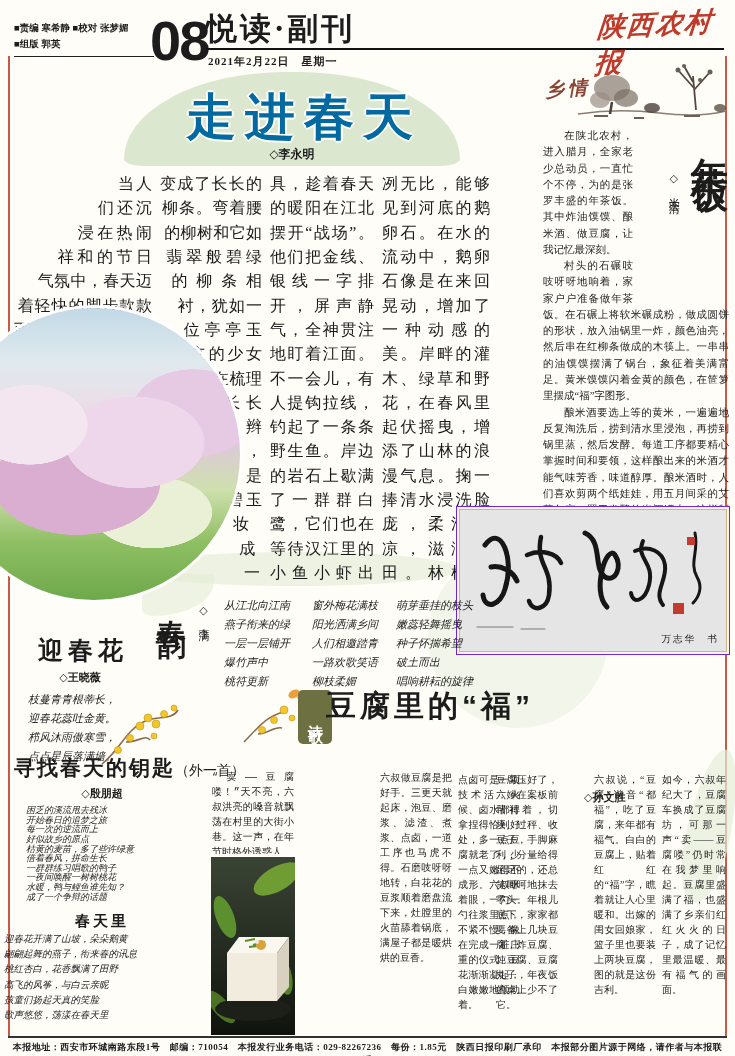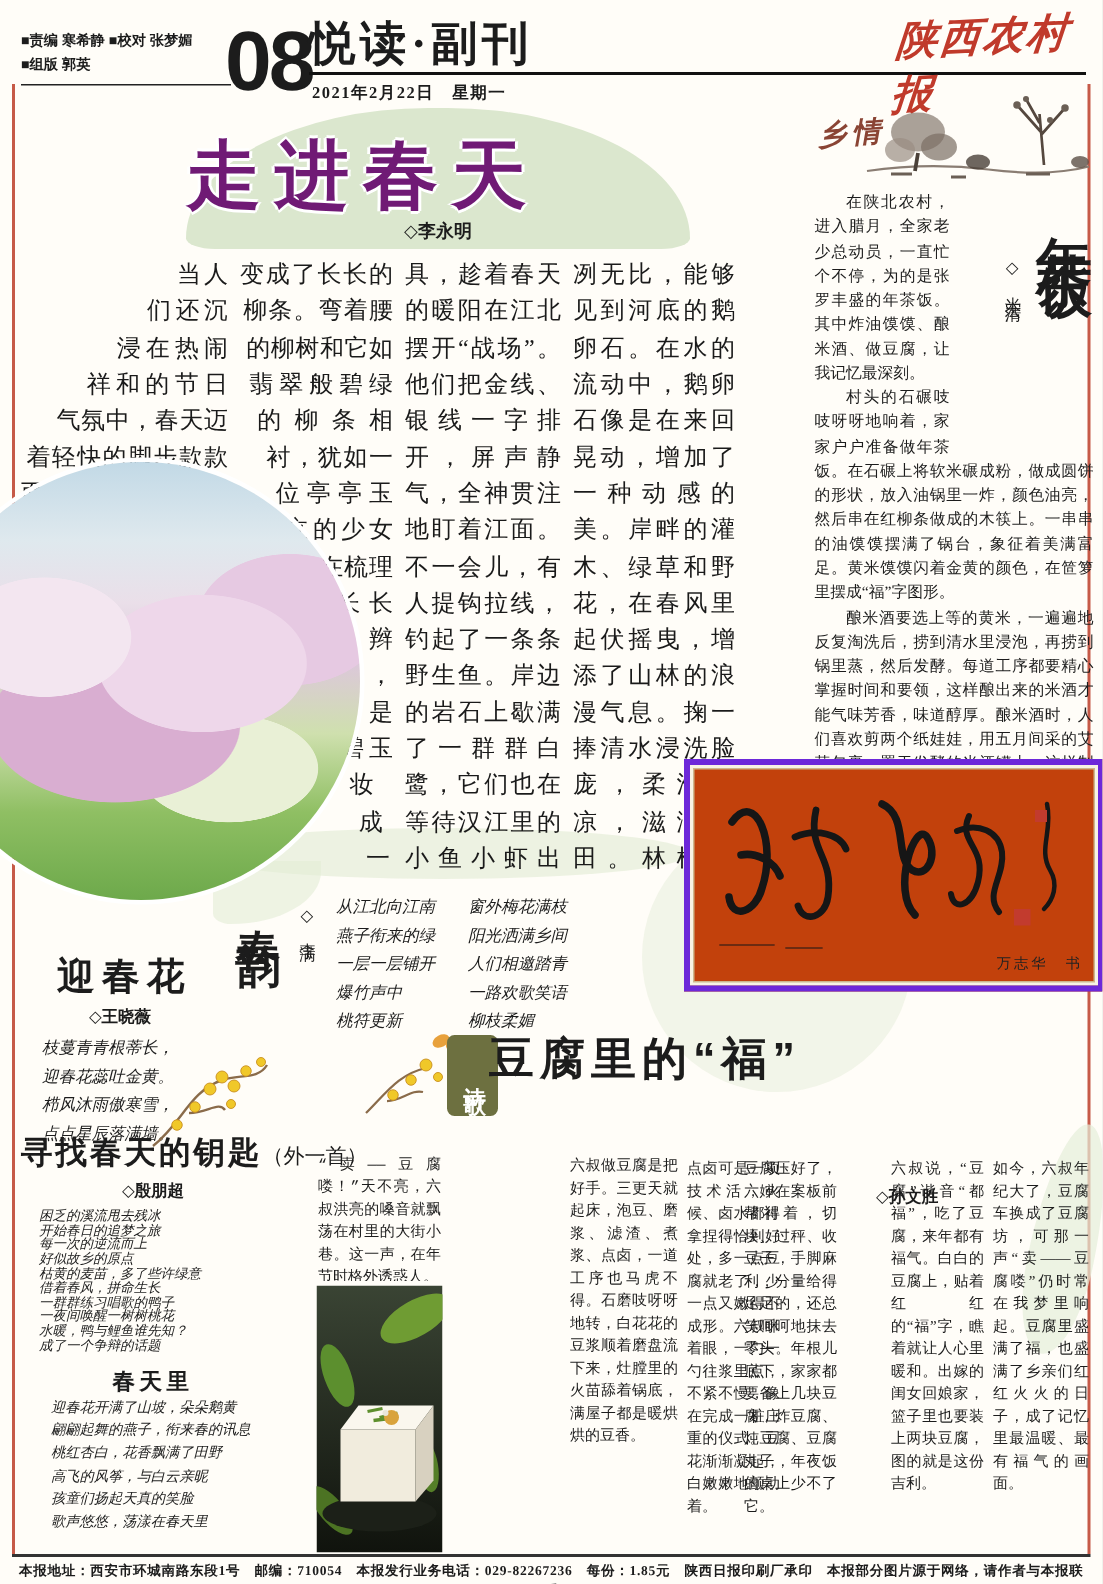--- a/index.html
+++ b/index.html
@@ -13,22 +13,22 @@
            border-bottom:1.5px solid #222;padding-bottom:4px;font-family:"Liberation Sans","DejaVu Sans",sans-serif;}
   .pagenum{left:150px;top:8px;font-size:56px;font-weight:900;font-family:"Liberation Sans","DejaVu Sans",sans-serif;letter-spacing:-2px;}
   .section-title{left:206px;top:8px;font-size:31px;font-weight:900;letter-spacing:3px;}
   .header-rule{left:206px;top:48px;width:518px;height:2px;background:#111;}
   .date{left:208px;top:54px;font-size:11px;font-weight:bold;letter-spacing:1px;}
   .masthead{left:596px;top:6px;font-size:27px;font-weight:900;color:#c03a2b;
             transform:rotate(-3deg) skewX(-8deg);letter-spacing:2px;font-style:italic;}
   
   .dome{left:124px;top:72px;width:336px;height:94px;background:#dbe7ce;
         border-radius:50% 50% 6% 6% / 96% 96% 8% 8%;}
-  .main-title{left:124px;top:84px;width:336px;font-size:50px;font-weight:900;
-              letter-spacing:9px;font-family:"Liberation Sans","DejaVu Sans",sans-serif;color:#701a75;
+  .main-title{left:136px;top:84px;width:336px;text-align:center;font-size:50px;font-weight:900;
+              letter-spacing:9px;font-family:"Liberation Sans","DejaVu Sans",sans-serif;color:#0369a1;
               text-shadow:-2px 0 #fff,2px 0 #fff,0 -2px #fff,0 2px #fff,-1px -1px #fff,1px 1px #fff;}
   .main-author{left:124px;top:146px;width:336px;text-align:center;font-size:12px;font-weight:bold;}
   .photo-circle{left:-52px;top:308px;width:292px;height:292px;border-radius:50%;
     background:
       radial-gradient(ellipse 58px 40px at 28% 40%,#f3e6f0 0 99%,transparent 100%),
       radial-gradient(ellipse 70px 46px at 64% 46%,#eed7ea 0 99%,transparent 100%),
       radial-gradient(ellipse 62px 44px at 84% 36%,#e6c9e2 0 99%,transparent 100%),
       radial-gradient(ellipse 84px 52px at 44% 60%,#d9aed1 0 99%,transparent 100%),
       radial-gradient(ellipse 60px 36px at 70% 70%,#e9f0d6 0 99%,transparent 100%),
       linear-gradient(180deg,#c2d9e6 0%,#dfe9ee 18%,#eadfe9 32%,#dcc8da 46%,#cfe0ae 62%,#8fbf63 80%,#6da94b 100%);
@@ -52,43 +52,43 @@
   .xiangqing{left:545px;top:76px;font-size:19px;font-weight:900;color:#8a4434;
              transform:rotate(-4deg);letter-spacing:4px;font-style:italic;}
   .ink-art{left:574px;top:58px;}
   .tea-body{left:543px;top:128px;width:186px;height:374px;font-size:10.5px;line-height:1.55;text-align:justify;}
   .tea-body p{margin:0;text-indent:2em;}
   .tea-titleblock{float:right;width:92px;height:172px;padding-left:4px;display:flex;flex-direction:row;justify-content:flex-end;}
   .tea-author{writing-mode:vertical-rl;font-size:11px;margin-top:44px;margin-right:6px;letter-spacing:3px;}
   .tea-title{writing-mode:vertical-rl;font-size:37px;font-weight:900;letter-spacing:10px;line-height:1.1;
              font-family:"Liberation Sans","DejaVu Sans",sans-serif;}
   
-  .calli-box{left:456px;top:506px;width:272px;height:147px;background:#c2410c;
-             border:4px solid #6d28d9;box-shadow:inset 0 0 0 2px #f8f3e4,inset 0 0 0 3px #cdb econ;}
+  .calli-box{left:456px;top:506px;width:272px;height:147px;background:#e5e5e5;
+             border:1px solid #6d28d9;box-shadow:inset 0 0 0 2px #f8f3e4,inset 0 0 0 3px #cdb econ;}
   .calli-box{box-shadow:inset 0 0 0 2px #f8f3e4,inset 0 0 0 3px #cdb88e;}
   .calli-sign{position:absolute;right:10px;bottom:8px;font-size:9.5px;color:#222;letter-spacing:2px;}
   
   .poem{font-style:italic;white-space:pre-line;}
   .chunyun-title{left:150px;top:596px;writing-mode:vertical-rl;font-size:30px;font-weight:900;
                  letter-spacing:8px;font-family:"Liberation Sans","DejaVu Sans",sans-serif;}
   .chunyun-author{left:196px;top:604px;writing-mode:vertical-rl;font-size:11px;letter-spacing:2px;}
   .stanza{position:absolute;top:596px;width:88px;font-size:11px;line-height:1.72;}
   .stanza1{left:224px;} .stanza2{left:312px;} .stanza3{left:396px;}
   .ycj-title{left:38px;top:634px;font-size:25px;font-weight:900;letter-spacing:5px;}
   .ycj-author{left:20px;top:670px;width:120px;text-align:center;font-size:11px;font-weight:bold;}
   .ycj-poem{left:28px;top:690px;font-size:11px;line-height:1.72;}
   .shige-badge{left:298px;top:690px;width:34px;height:54px;background:#6d7040;border-radius:5px;
                display:flex;align-items:center;justify-content:center;}
   .shige-badge span{writing-mode:vertical-rl;color:#fff;font-size:15px;font-weight:bold;letter-spacing:4px;}
   .xz-title{left:14px;top:754px;font-size:21px;font-weight:900;letter-spacing:2px;}
   .xz-sub{font-size:14px;font-weight:normal;letter-spacing:0;}
   .xz-author{left:14px;top:786px;width:176px;text-align:center;font-size:11px;font-weight:bold;}
   .xz-poem{left:26px;top:806px;font-size:9px;line-height:1.07;}
   .ctl-title{left:14px;top:912px;width:176px;text-align:center;font-size:15px;font-weight:900;letter-spacing:3px;}
-  .ctl-poem{left:34px;top:932px;font-size:9.5px;line-height:1.6;}
+  .ctl-poem{left:4px;top:932px;font-size:9.5px;line-height:1.6;}
   
   .tofu-title{left:326px;top:686px;font-size:30px;font-weight:900;letter-spacing:4px;
               font-family:"Liberation Sans","DejaVu Sans",sans-serif;}
   .tofu-author{left:584px;top:748px;font-size:11px;font-weight:bold;margin-top:42px;}
   .tcol{position:absolute;overflow:hidden;font-size:10px;line-height:1.5;text-align:justify;white-space:pre-line;}
   .tc1{left:212px;top:770px;width:82px;height:84px;font-family:Liberation Mono, monospace;}
   .tc2{left:300px;top:770px;width:74px;height:265px;}
   .tc3{left:380px;top:770px;width:72px;height:265px;}
   .tr1{left:458px;top:772px;width:62px;height:262px;}
   .tr2{left:496px;top:772px;width:62px;height:262px;}
@@ -187,20 +187,25 @@
   <div class="stanza stanza1 poem">从江北向江南
 燕子衔来的绿
 一层一层铺开
 爆竹声中
 桃符更新</div>
   <div class="stanza stanza2 poem">窗外梅花满枝
 阳光洒满乡间
 人们相邀踏青
 一路欢歌笑语
 柳枝柔媚</div>
+  <div class="stanza stanza3 poem">萌芽垂挂的枝头
+嫩蕊轻舞摇曳
+种子怀揣希望
+破土而出
+唱响耕耘的旋律</div>
 
   <div class="abs ycj-title">迎春花</div>
   <div class="abs ycj-author">◇王晓薇</div>
   <div class="abs ycj-poem poem">枝蔓青青根蒂长，
 迎春花蕊吐金黄。
 栉风沐雨傲寒雪，
 点点星辰落满墙。</div>
 
   <svg class="abs" style="left:96px;top:698px;" width="86" height="72" viewBox="0 0 86 72">
     <path d="M6,66 C26,50 30,30 52,22 C64,18 76,22 82,12 M30,44 C42,44 50,36 54,42" stroke="#8a6b4a" stroke-width="1.6" fill="none"></path>

